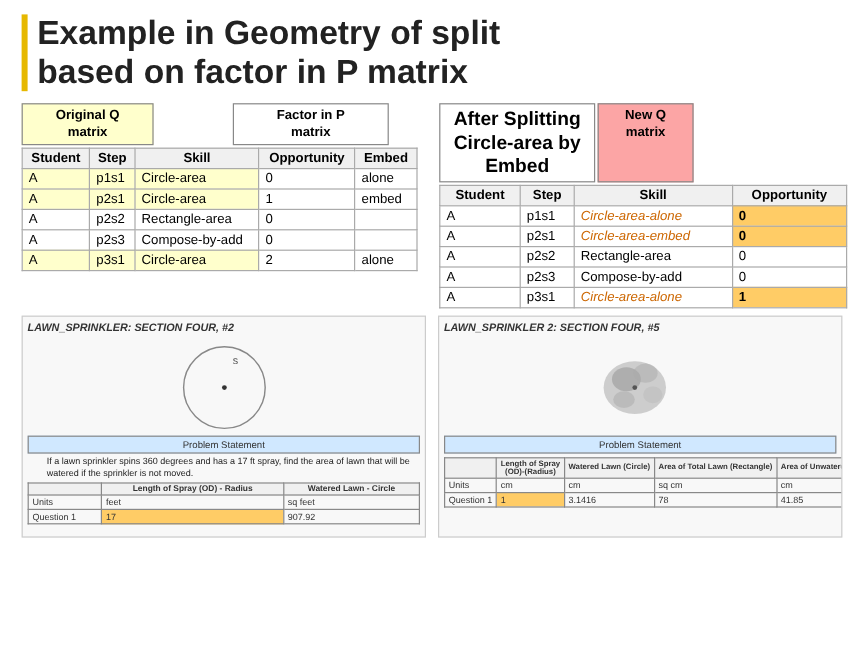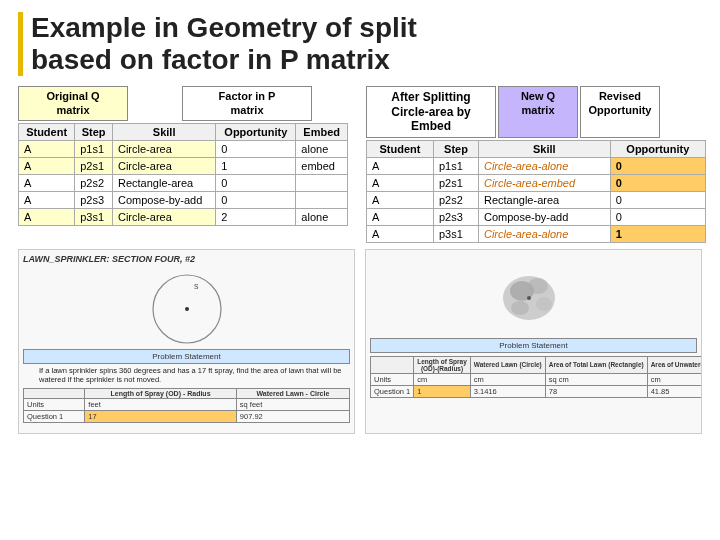--- a/index.html
+++ b/index.html
@@ -38,21 +38,21 @@
       width: 110px;
       margin-left: 0;
     }
     .factor-p-box {
       background: #fff;
       width: 130px;
       margin-left: 58px;
     }
     .after-split-box {
       background: #fff;
-      font-size: 12px;
+      font-size: 16px;
       font-weight: bold;
       width: 130px;
       margin-left: 0;
     }
     .new-q-box {
       background: #ffcc66;
       width: 80px;
       font-size: 11px;
     }
     .revised-box {
@@ -175,21 +175,21 @@
   </div>
 
   <div class="top-tables">
 
     <div style="flex:0 0 340px;">
 
       <div class="inline-header">
         <div class="header-box orig-q-box" style="white-space:pre-line;">Original Q
 matrix</div>
         <div style="width:50px;"></div>
-        <div class="header-box factor-p-box" style="white-space:pre-line; margin-left:0;">Factor in P
+        <div class="header-box factor-p-box" style="white-space:pre-line; margin-left:12px;">Factor in P
 matrix</div>
       </div>
 
       <table class="left-table">
         <thead>
           <tr>
             <th>Student</th>
             <th>Step</th>
             <th>Skill</th>
             <th>Opportunity</th>
@@ -235,24 +235,22 @@
         </tbody>
       </table>
     </div>
 
     <div style="flex:1;">
 
       <div class="inline-header" style="gap:2px;">
         <div class="header-box after-split-box" style="white-space:pre-line; width:130px;">After Splitting
 Circle-area by
 Embed</div>
-        <div class="header-box new-q-box" style="white-space:pre-line; width:80px; background:#c4b5fd;">New Q
+        <div class="header-box new-q-box" style="white-space:pre-line; width:80px; background:#fca5a5;">New Q
 matrix</div>
-        <div class="header-box revised-box" style="white-space:pre-line; width:80px;">Revised
-Opportunity</div>
       </div>
 
       <table class="right-table">
         <thead>
           <tr>
             <th>Student</th>
             <th>Step</th>
             <th>Skill</th>
             <th>Opportunity</th>
           </tr>
@@ -324,20 +322,21 @@
           <tr>
             <td>Question 1</td>
             <td class="highlighted-cell">17</td>
             <td>907.92</td>
           </tr>
         </tbody>
       </table>
     </div>
 
     <div class="image-panel">
+      <div class="image-caption">LAWN_SPRINKLER 2: SECTION FOUR, #5</div>
 
       <div class="circle-drawing">
         <svg width="100" height="80">
           <ellipse cx="45" cy="42" rx="26" ry="22" fill="#bbb" opacity="0.7"></ellipse>
           <ellipse cx="38" cy="35" rx="12" ry="10" fill="#999" opacity="0.6"></ellipse>
           <ellipse cx="54" cy="30" rx="10" ry="8" fill="#aaa" opacity="0.5"></ellipse>
           <ellipse cx="60" cy="48" rx="8" ry="7" fill="#bbb" opacity="0.5"></ellipse>
           <ellipse cx="36" cy="52" rx="9" ry="7" fill="#aaa" opacity="0.5"></ellipse>
           <circle cx="45" cy="42" r="2" fill="#555"></circle>
         </svg>

